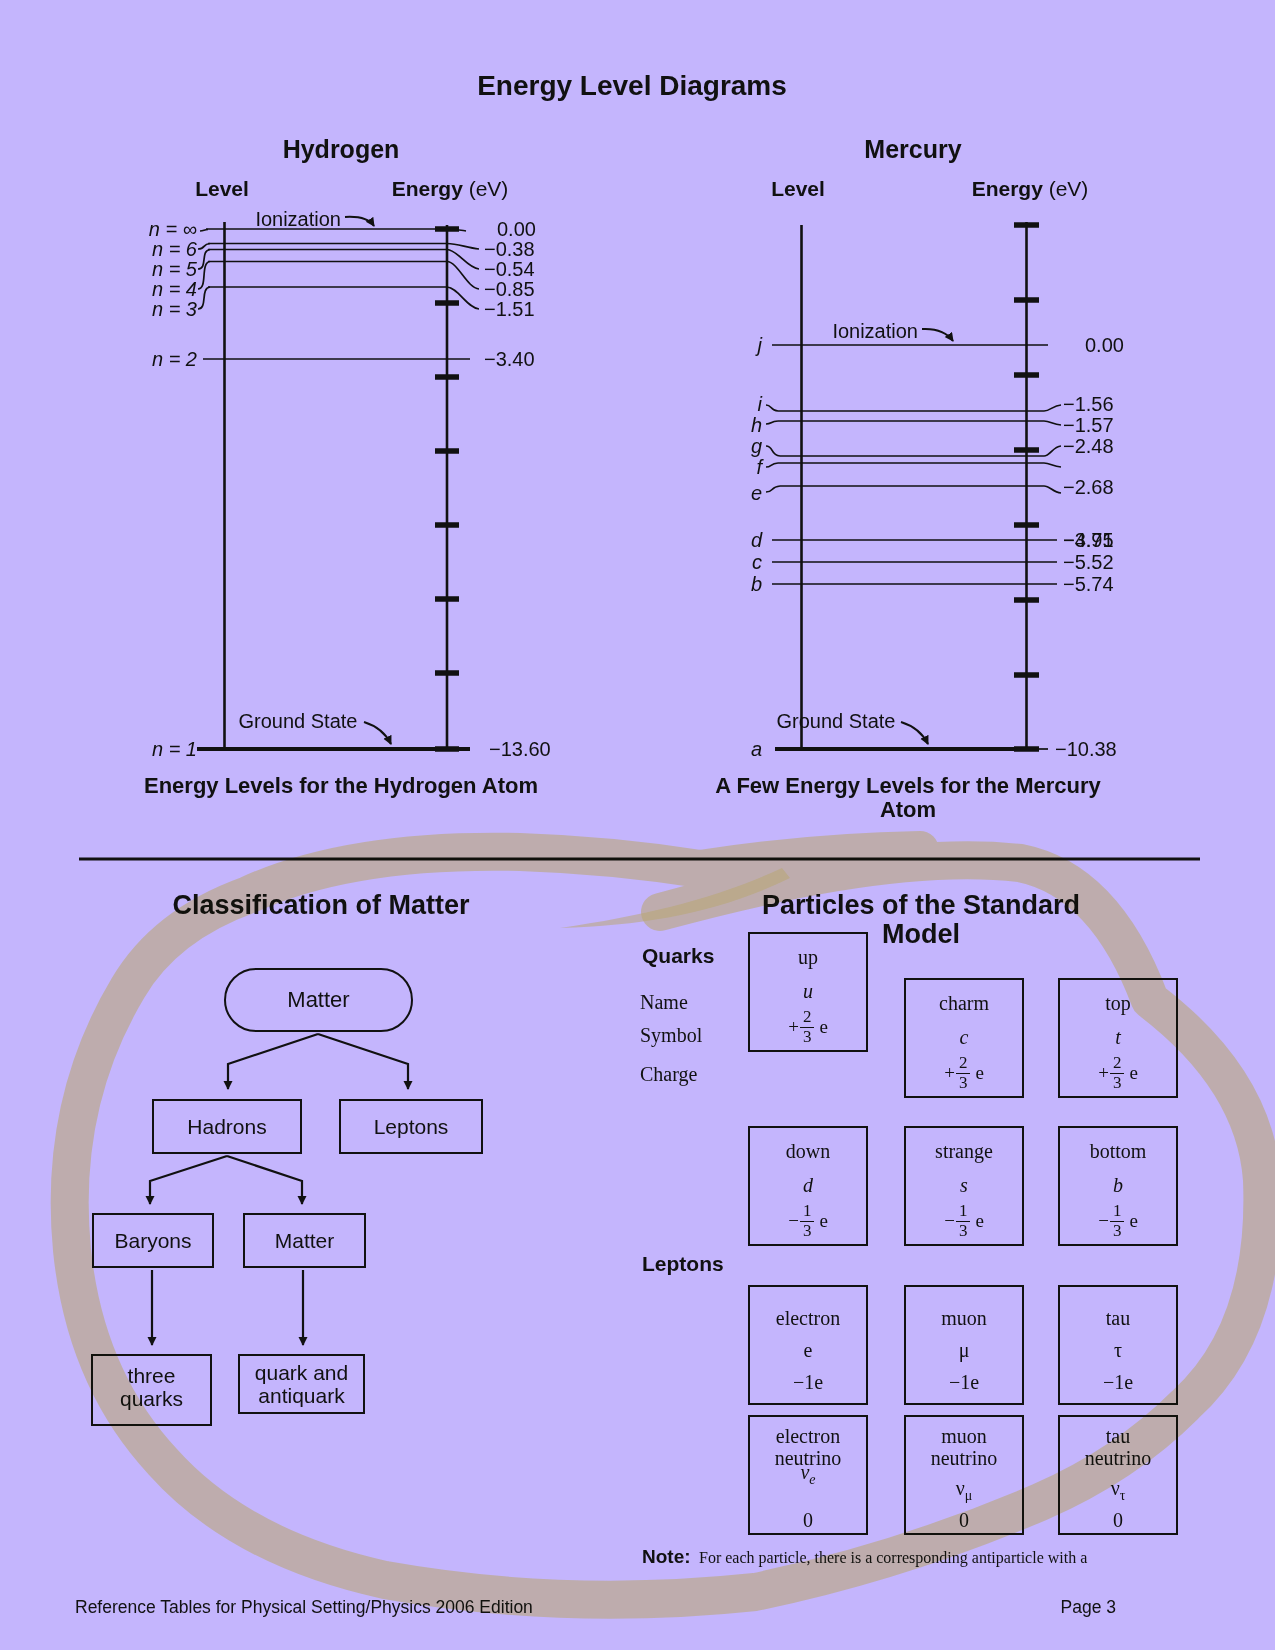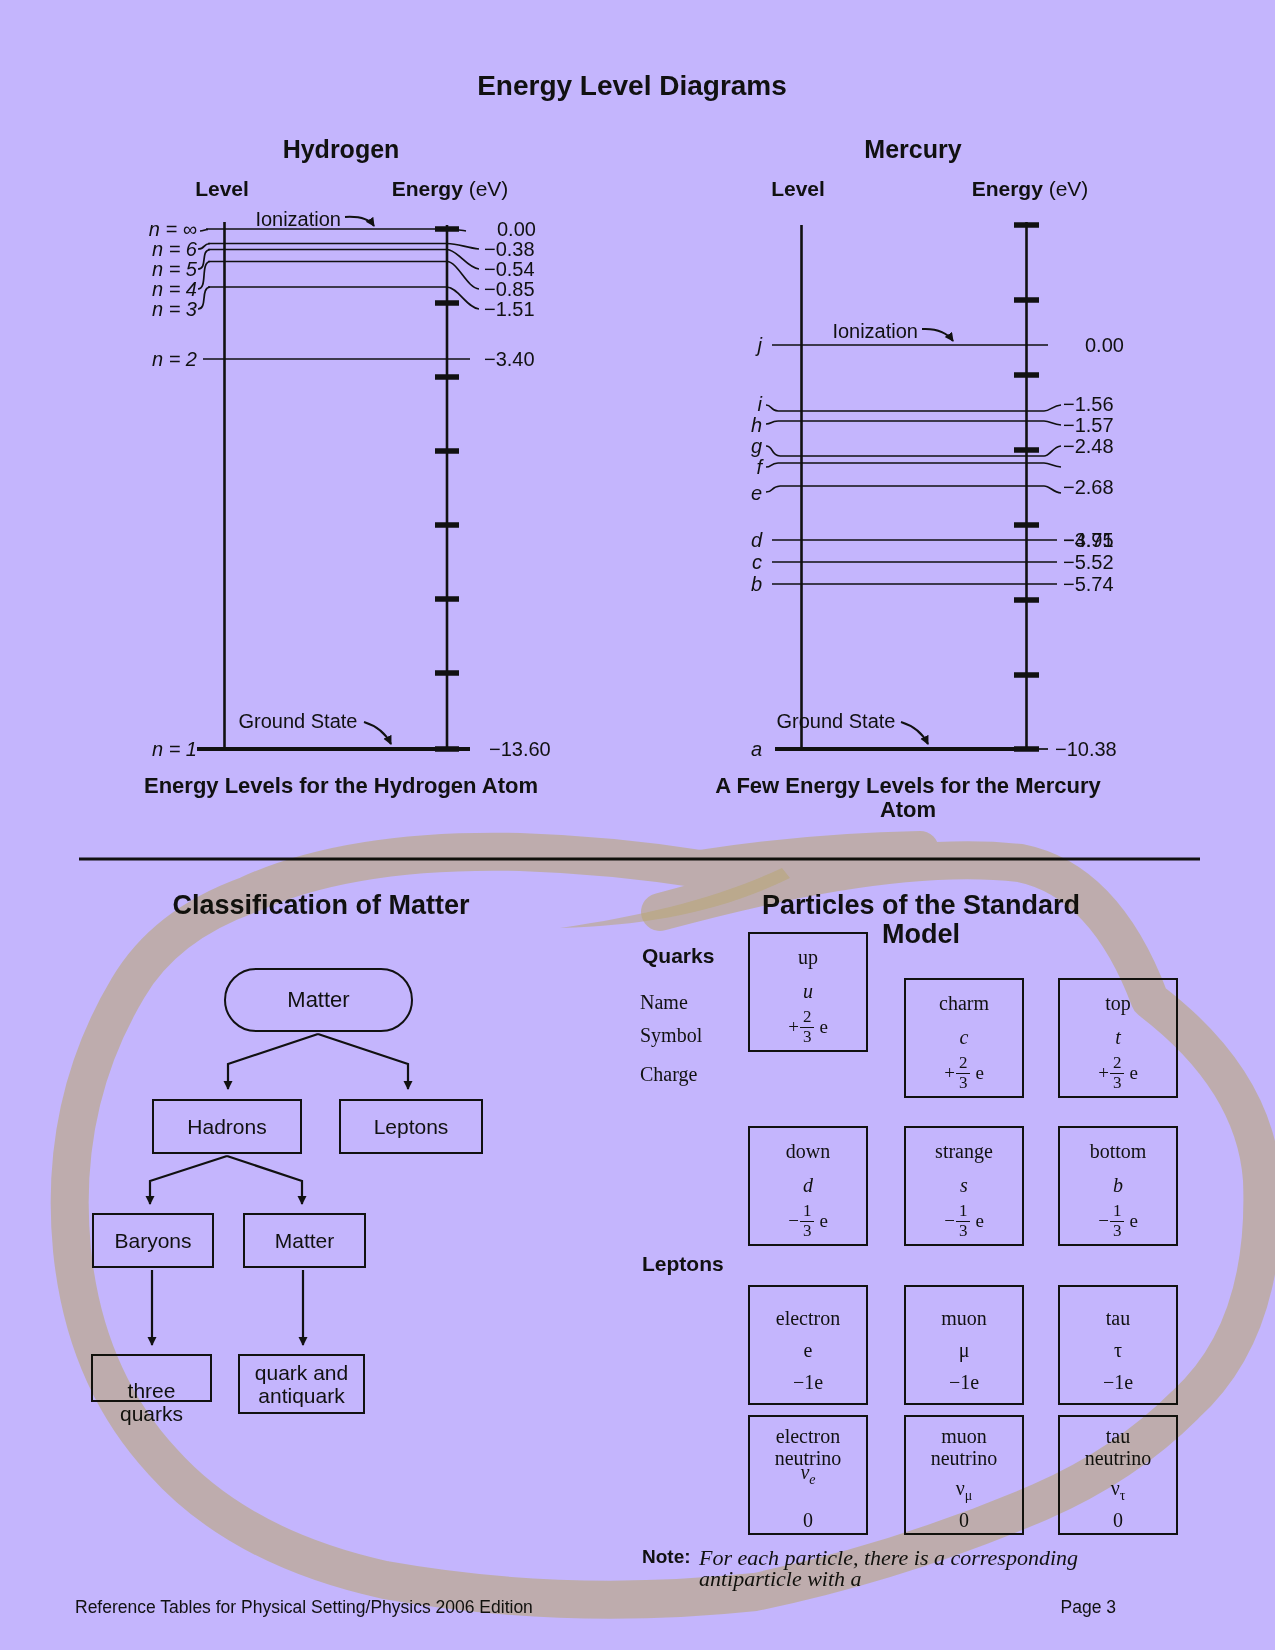--- a/index.html
+++ b/index.html
@@ -11,21 +11,21 @@
   .it{font-style:italic;}
   .ctr{text-align:center;}
   .rt{text-align:right;}
   .t28{font-size:28px;line-height:30px;}
   .t27{font-size:27px;line-height:29px;}
   .t25{font-size:25px;line-height:27px;}
   .t22{font-size:22px;line-height:24px;}
   .t21{font-size:21px;line-height:23px;}
   .t20{font-size:20px;line-height:22px;}
   .t19{font-size:19px;line-height:21px;}
-  .t18{font-size:22px;line-height:21px;font-style:italic;}
+  .t18{font-size:16px;line-height:21px;}
   .t17{font-size:17.5px;line-height:20px;}
   svg{position:absolute;left:0;top:0;}
   .lvl{height:22px;}
   .node{border:2px solid #111;box-sizing:border-box;}
   .pbox{border:2.2px solid #111;box-sizing:border-box;width:120px;height:120px;
         font-family:"Liberation Serif",serif;}
   .p-line{position:absolute;left:0;width:100%;text-align:center;}
   .frac{display:inline-block;vertical-align:middle;text-align:center;
         font-size:17px;line-height:1.1;margin:0 1px;}
   .fnum{display:block;border-bottom:1.6px solid #111;padding:0 3px;}
@@ -197,21 +197,21 @@
   <div class="abs ctr t20" style="left:761px;top:710px;width:150px;">Ground State</div>
   <div class="abs ctr b t22" style="left:708px;top:774px;width:400px;">A Few Energy Levels for the Mercury Atom</div>
 
   <div class="abs ctr b t27" style="left:121px;top:891px;width:400px;">Classification of Matter</div>
 
   <div class="abs node ctr t22" style="left:224px;top:968px;width:189px;height:64px;line-height:60px;border-radius:32px;">Matter</div>
   <div class="abs node ctr t21" style="left:152px;top:1099px;width:150px;height:55px;line-height:51px;">Hadrons</div>
   <div class="abs node ctr t21" style="left:339px;top:1099px;width:144px;height:55px;line-height:51px;">Leptons</div>
   <div class="abs node ctr t21" style="left:92px;top:1213px;width:122px;height:55px;line-height:51px;">Baryons</div>
   <div class="abs node ctr t21" style="left:243px;top:1213px;width:123px;height:55px;line-height:51px;">Matter</div>
-  <div class="abs node ctr t21" style="left:91px;top:1354px;width:121px;height:48px;padding-top:23px;">
+  <div class="abs node ctr t21" style="left:91px;top:1354px;width:121px;height:72px;padding-top:8px;">
     <div>three</div>
     <div>quarks</div>
   </div>
   <div class="abs node ctr t21" style="left:238px;top:1354px;width:127px;height:60px;padding-top:5px;">
     <div>quark and</div>
     <div>antiquark</div>
   </div>
 
   <div class="abs ctr b t27" style="left:721px;top:891px;width:400px;">Particles of the Standard Model</div>
   <div class="abs b t21" style="left:642px;top:944px;width:150px;">Quarks</div>

